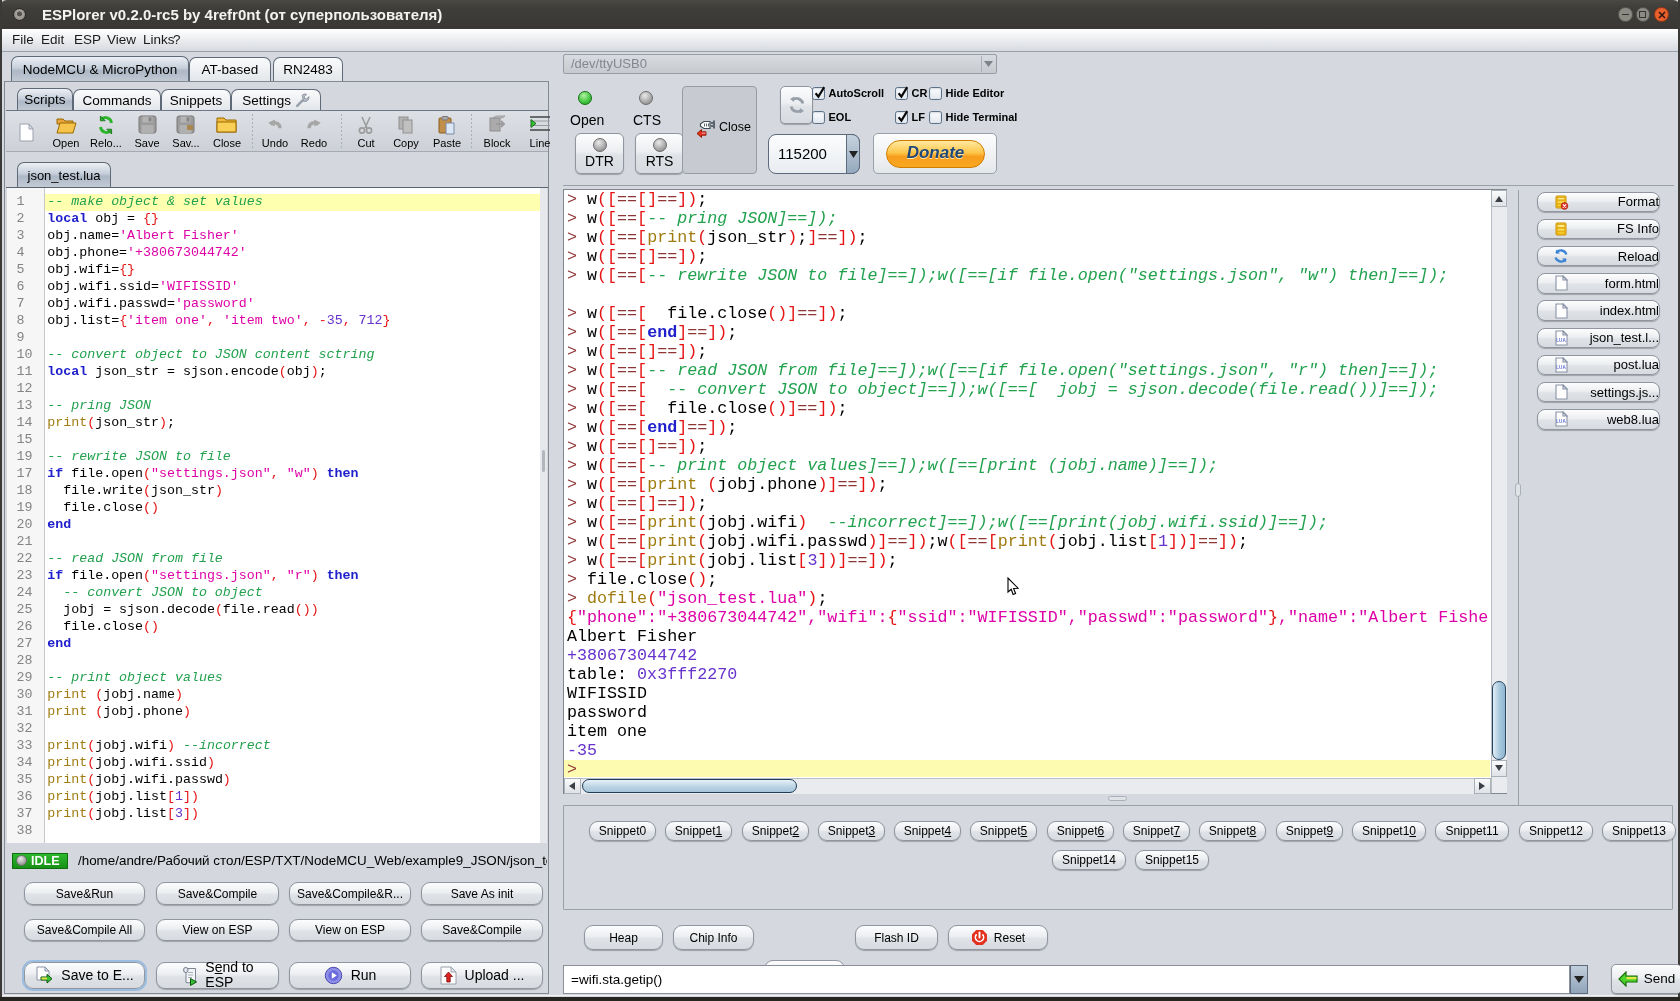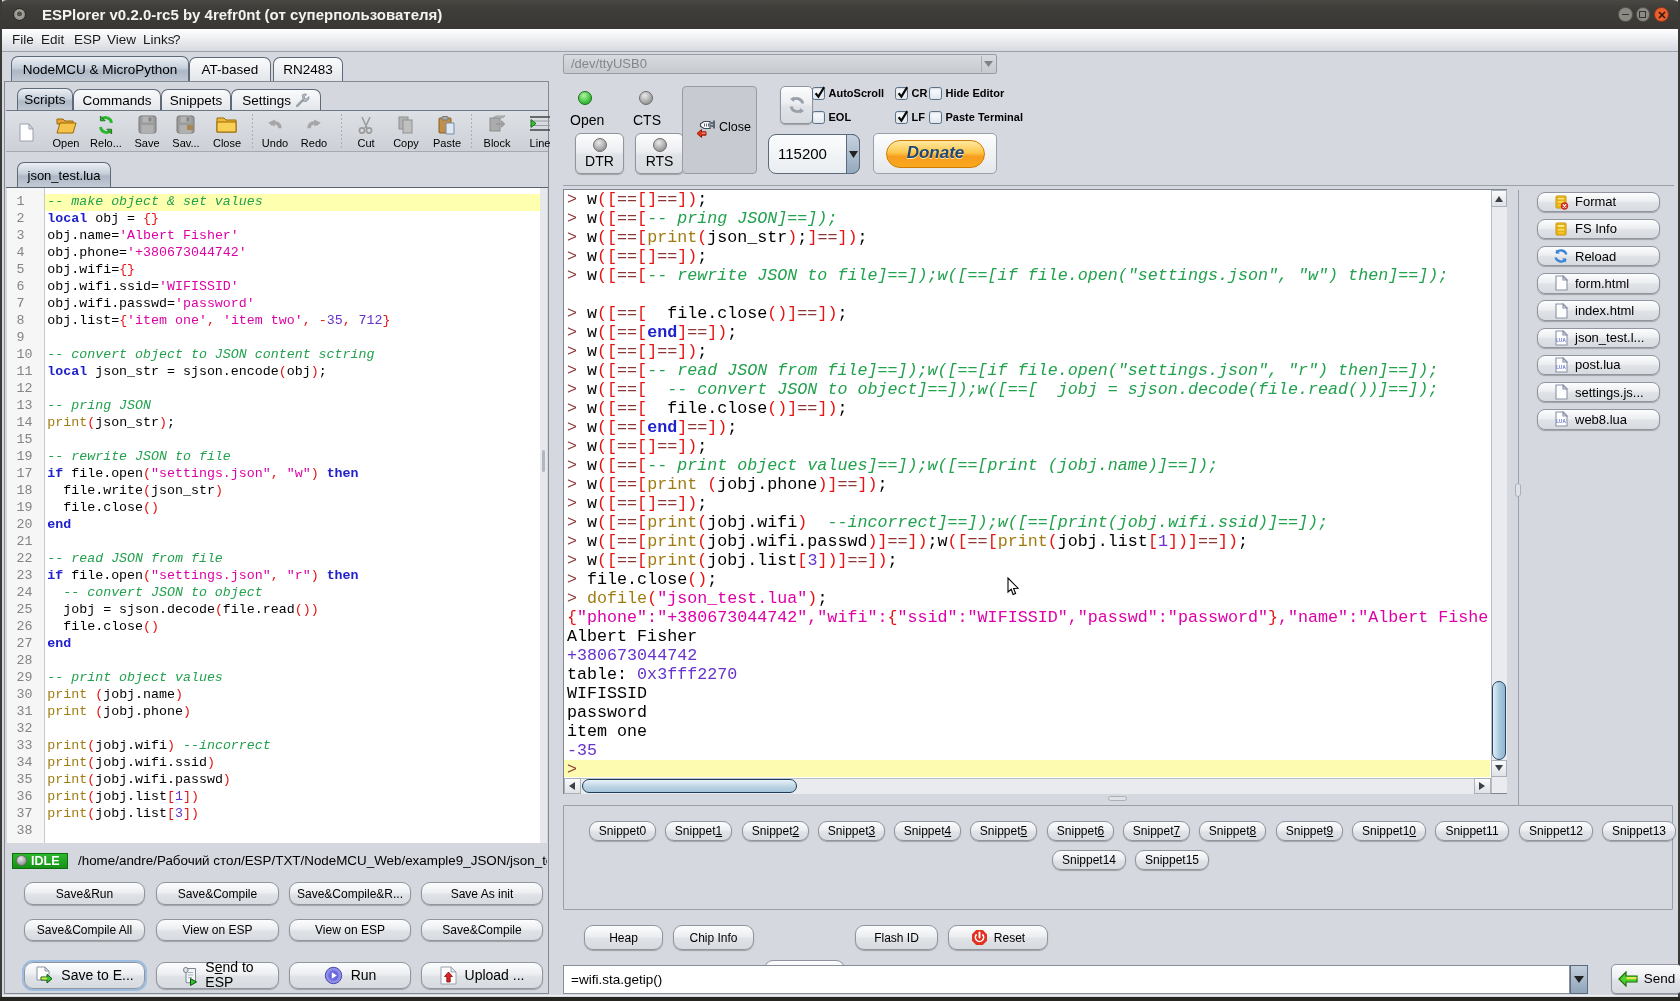--- a/index.html
+++ b/index.html
@@ -17,21 +17,21 @@
   font:13.3px "Liberation Mono",monospace; color:#848484; }
 .elin { position:absolute; height:17px; line-height:17px; white-space:pre;
   font:13.3px "Liberation Mono",monospace; color:#000; }
 .tlin { position:absolute; left:3px; height:19px; line-height:19px; white-space:pre;
   font:16.7px "Liberation Mono",monospace; color:#000; }
 .btn { position:absolute; border:1px solid #8f969f; border-radius:9px;
   background:linear-gradient(180deg,#fdfdfe 0%,#eceef1 45%,#dfe2e6 55%,#d7dbdf 100%);
   box-shadow:0 1px 1px rgba(0,0,0,.25); color:#000;
   display:flex; align-items:center; justify-content:center;margin-left:12px; }
 .sn { height:20px; font-size:12px; }
-.sbb { left:1525px; width:123px; height:20.5px; font-size:13px; justify-content:flex-start; padding-left:15px; border-radius:8px; }
+.sbb { left:1525px; width:123px; height:20.5px; font-size:13px; justify-content:space-between; padding-left:15px; border-radius:8px; }
 .sbb span { margin-left:6px; }
 .sbi { width:16px; height:16px; }
 .cbx { position:absolute; width:13.5px; height:13.5px; border-radius:2.5px; background:linear-gradient(180deg,#fdfeff,#e2e8ee); border:1.5px solid #5c7186; box-shadow:inset 0 1px 2px rgba(120,150,175,.35); }
 .cbl { position:absolute; height:13px; line-height:13px; font-size:11px; font-weight:bold; color:#000; }
 .tblab { position:absolute; width:60px; text-align:center; font-size:11px; color:#000; height:11px; line-height:11px; }
 .tab { position:absolute; border:1px solid #5f6a78; border-bottom:none; border-radius:7px 7px 0 0;
   background:linear-gradient(180deg,#fafbfc 0%,#eef0f3 50%,#e2e5e9 100%);
   display:flex; align-items:center; justify-content:center; font-size:13.5px; color:#000; }
 .tabsel { background:linear-gradient(180deg,#ecf0f4 0%,#c5cedA 45%,#adb8c6 55%,#c2cad4 100%); }
 .led { position:absolute; width:14px; height:14px; border-radius:50%;
@@ -342,21 +342,21 @@
 <div class="cbl" style="left:911.5px;top:86.5px">CR</div>
 <div class="cbx" style="left:894.5px;top:110.5px">
     <svg width="15" height="15" viewBox="0 0 15 15" style="position:absolute;left:-1px;top:-2.5px">
       <path d="M3.6 8.2l2.8 3.4L12.2 2.2" fill="none" stroke="#0a0a0a" stroke-width="2.2"></path>
     </svg>
   </div>
 <div class="cbl" style="left:911.5px;top:110.5px">LF</div>
 <div class="cbx" style="left:928.5px;top:86.5px"></div>
 <div class="cbl" style="left:945.5px;top:86.5px">Hide Editor</div>
 <div class="cbx" style="left:928.5px;top:110.5px"></div>
-<div class="cbl" style="left:945.5px;top:110.5px">Paste Terminal</div>
+<div class="cbl" style="left:945.5px;top:110.5px">Hide Terminal</div>
 
 <div class="abs" style="left:768px;top:134px;width:92px;height:40px;background:linear-gradient(180deg,#fbfcfd,#e8edf1);border:1.5px solid #5c6a7c;border-radius:8px"></div>
 <div class="abs" style="left:846px;top:134px;width:14px;height:40px;background:linear-gradient(180deg,#c6d2de,#94a9bd);border:1.5px solid #5c6a7c;border-radius:0 8px 8px 0"></div>
 <svg class="abs" style="left:849px;top:151px" width="9" height="7" viewBox="0 0 9 7">
     <path d="M0 0h9L4.5 7z" fill="#222"></path>
   </svg>
 <div class="abs" style="left:778px;top:134px;height:40px;line-height:40px;font-size:15px;color:#000">115200</div>
 
 <div class="abs" style="left:873px;top:133px;width:124px;height:41px;background:linear-gradient(180deg,#fdfdfe,#e4e7ea);border:1px solid #98a0aa;border-radius:5px"></div>
 <div class="abs" style="left:886px;top:139.5px;width:99px;height:28px;border-radius:14px;background:linear-gradient(180deg,#ffe9a0 0%,#fdc64a 45%,#f79d1e 60%,#f9a81f 100%);border:1.5px solid #d07c00"></div>

